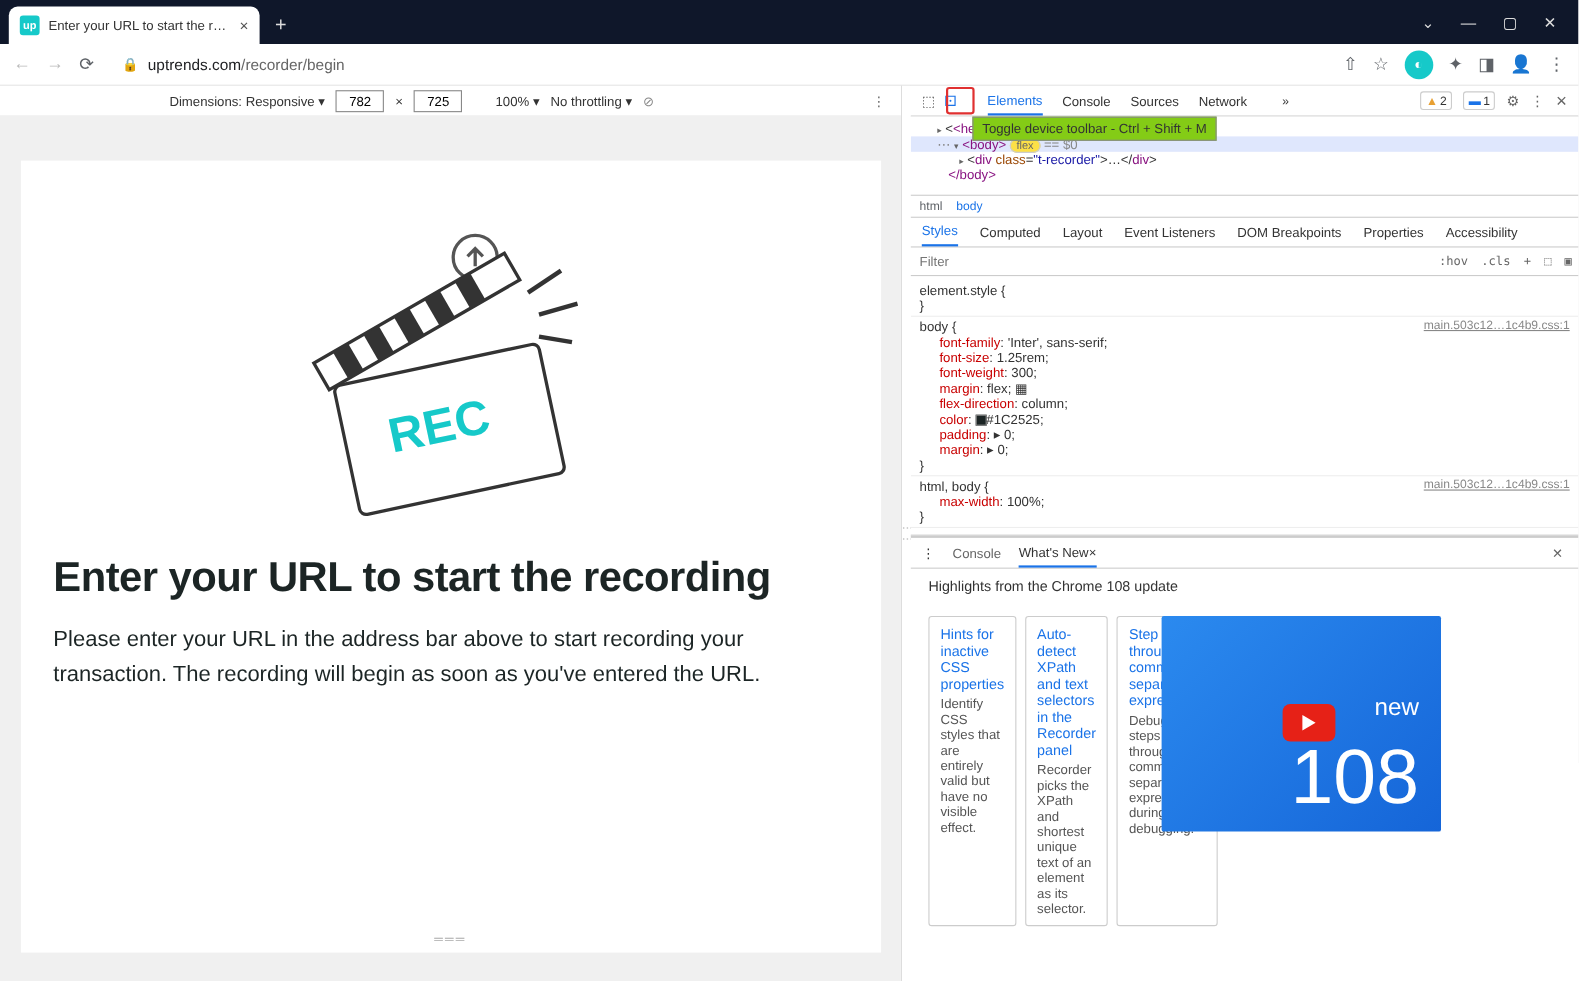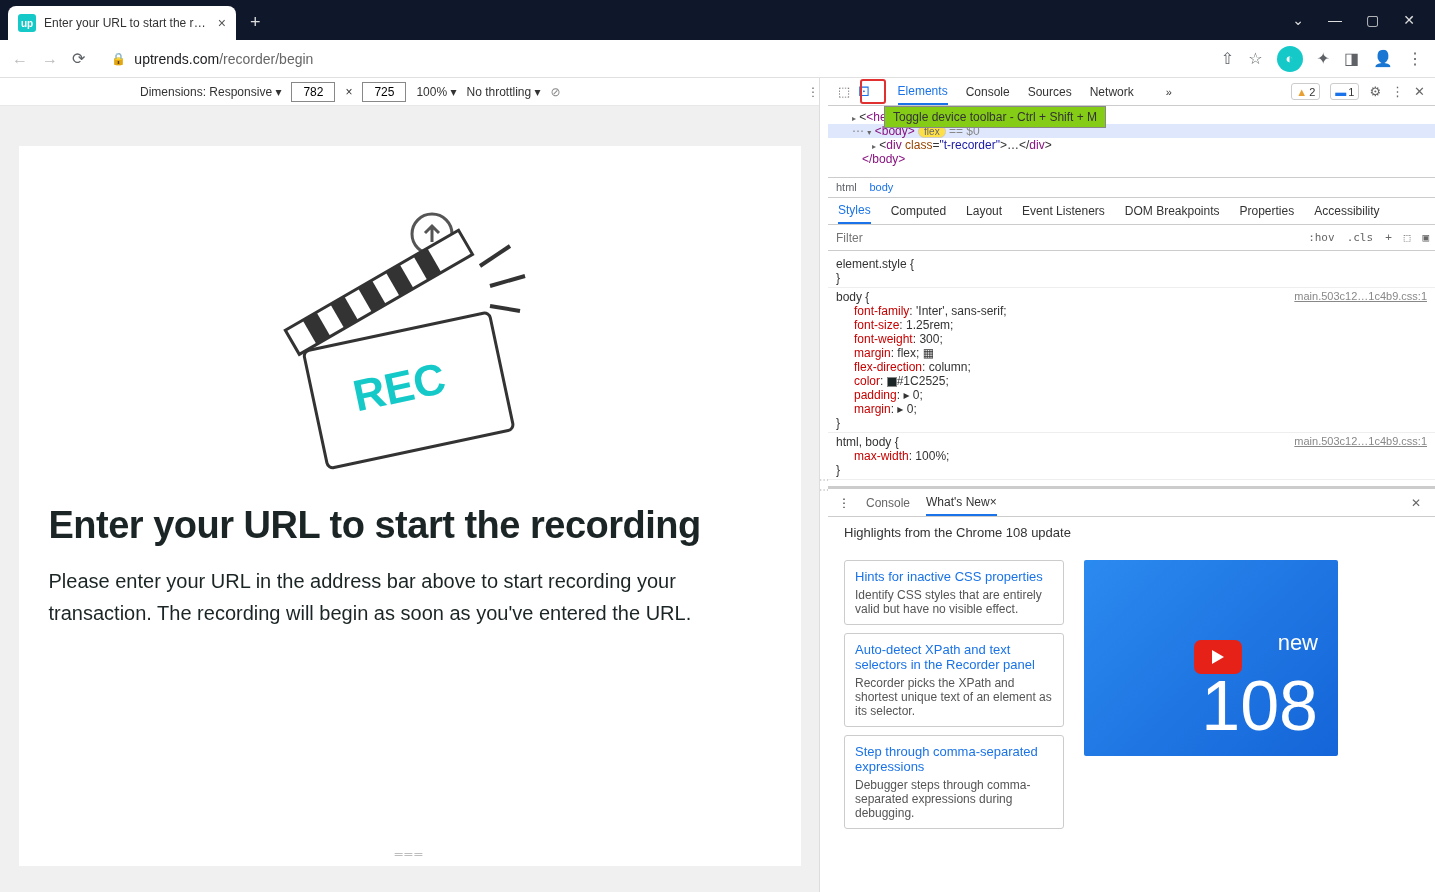--- a/index.html
+++ b/index.html
@@ -17,21 +17,21 @@
 .urlbox{flex:1;display:flex;align-items:center;gap:8px;background:#fff;height:30px;border-radius:15px;padding:0 12px}
 .lock{color:#5f6368;font-size:12px}
 .url{color:#202124;font-size:14px}
 .url .host{color:#202124}
 .url .path{color:#666}
 .ext-icon{width:26px;height:26px;border-radius:50%;display:flex;align-items:center;justify-content:center}
 .ext1{background:#16c9c9;color:#fff}
 .addr-icon{color:#5f6368;font-size:16px}
 .main{display:flex;height:814px}
 .viewport{width:820px;display:flex;flex-direction:column;border-right:1px solid #ddd}
-.device-toolbar{height:28px;background:#fff;display:flex;align-items:center;gap:10px;padding:0 0;font-size:12px;color:#333;border-bottom:1px solid #e8e8e8}
+.device-toolbar{height:28px;background:#fff;display:flex;align-items:center;gap:10px;padding:0 14px;font-size:12px;color:#333;border-bottom:1px solid #e8e8e8}
 .dimlabel{margin-left:140px}
 .diminput{width:44px;height:20px;border:1px solid #888;text-align:center;font-size:12px}
 .dtsel{font-size:12px}
 .device-area{flex:1;background:#f0f0f0;display:flex;justify-content:center;overflow:hidden;position:relative}
 .page{background:#fff;width:782px;margin-top:40px;padding:50px 30px 0 30px;height:720px;position:relative}
 .clap{width:420px;height:300px;margin:0 auto;position:relative}
 .clap svg{width:100%;height:100%}
 .page h1{font-size:38px;font-weight:600;color:#1c2525;margin-top:8px;letter-spacing:-0.5px}
 .page p{font-size:20px;color:#1c2525;margin-top:18px;line-height:1.6;font-weight:300}
 .draghandle{position:absolute;bottom:6px;left:50%;transform:translateX(-50%);color:#aaa;letter-spacing:2px;font-size:11px}
@@ -73,21 +73,21 @@
 .css-val{color:#333}
 .css-link{position:absolute;right:8px;top:2px;color:#888;text-decoration:underline;font-size:11px}
 .swatch{display:inline-block;width:10px;height:10px;background:#1c2525;border:1px solid #888;vertical-align:middle}
 .drawer{border-top:2px solid #ccc;flex:1;display:flex;flex-direction:column}
 .drawer-tabs{display:flex;align-items:center;height:28px;padding:0 10px;gap:16px;border-bottom:1px solid #ccc;font-size:12px}
 .drawer-tabs .dtab{color:#666}
 .drawer-tabs .dtab.active{color:#333;border-bottom:2px solid #1a73e8;height:100%;display:flex;align-items:center}
 .drawer-close{margin-left:auto;color:#666;padding-right:4px}
 .drawer-body{padding:10px 16px;display:flex;gap:20px;overflow:hidden}
 .highlights{font-size:13px;color:#333;margin-bottom:10px}
-.cards{display:flex;flex-direction:column;gap:8px;width:220px}
+.cards{display:flex;gap:8px;width:192px}
 .card{border:1px solid #ccc;border-radius:3px;padding:8px 10px}
 .card a{color:#1a73e8;text-decoration:none;font-size:13px}
 .card p{font-size:12px;color:#555;margin-top:4px}
 .promo{width:254px;height:196px;background:linear-gradient(135deg,#2b8aef,#1565d8);border-radius:2px;display:flex;align-items:center;justify-content:center;position:relative;color:#fff}
 .promo .num{font-size:70px;font-weight:300;position:absolute;right:20px;bottom:10px}
 .promo .new{position:absolute;right:20px;top:70px;font-size:22px}
 .promo .play{width:48px;height:34px;background:#e62117;border-radius:7px;display:flex;align-items:center;justify-content:center;position:absolute;left:110px;top:80px}
 .promo .play::after{content:"";border-left:12px solid #fff;border-top:7px solid transparent;border-bottom:7px solid transparent}
 .resize{width:8px;background:#fff;display:flex;align-items:center;justify-content:center;cursor:col-resize}
 .resize span{color:#aaa;font-size:10px;writing-mode:vertical-rl}
@@ -128,21 +128,21 @@
   <span class="addr-icon">⋮</span>
 </div>
 
 <div class="main">
   <div class="viewport">
     <div class="device-toolbar">
       <span class="dimlabel dtsel"><span>Dimensions: Responsive</span> ▾</span>
       <input class="diminput" value="782" style="">
       <span>×</span>
       <input class="diminput" value="725" style="">
-      <span class="dtsel" style=""><span>100%</span> ▾</span>
+      <span class="dtsel" style="margin-left:20px"><span>100%</span> ▾</span>
       <span class="dtsel"><span>No throttling</span> ▾</span>
       <span style="color:#888">⊘</span>
       <span style="margin-left:auto;color:#666">⋮</span>
     </div>
     <div class="device-area">
       <div class="page">
         <div class="clap">
           <svg viewBox="0 0 420 280">
             <circle cx="232" cy="28" r="20" fill="none" stroke="#555" stroke-width="3"></circle>
             <path d="M232 36 L232 20 M225 27 L232 20 L239 27" fill="none" stroke="#555" stroke-width="3"></path>

